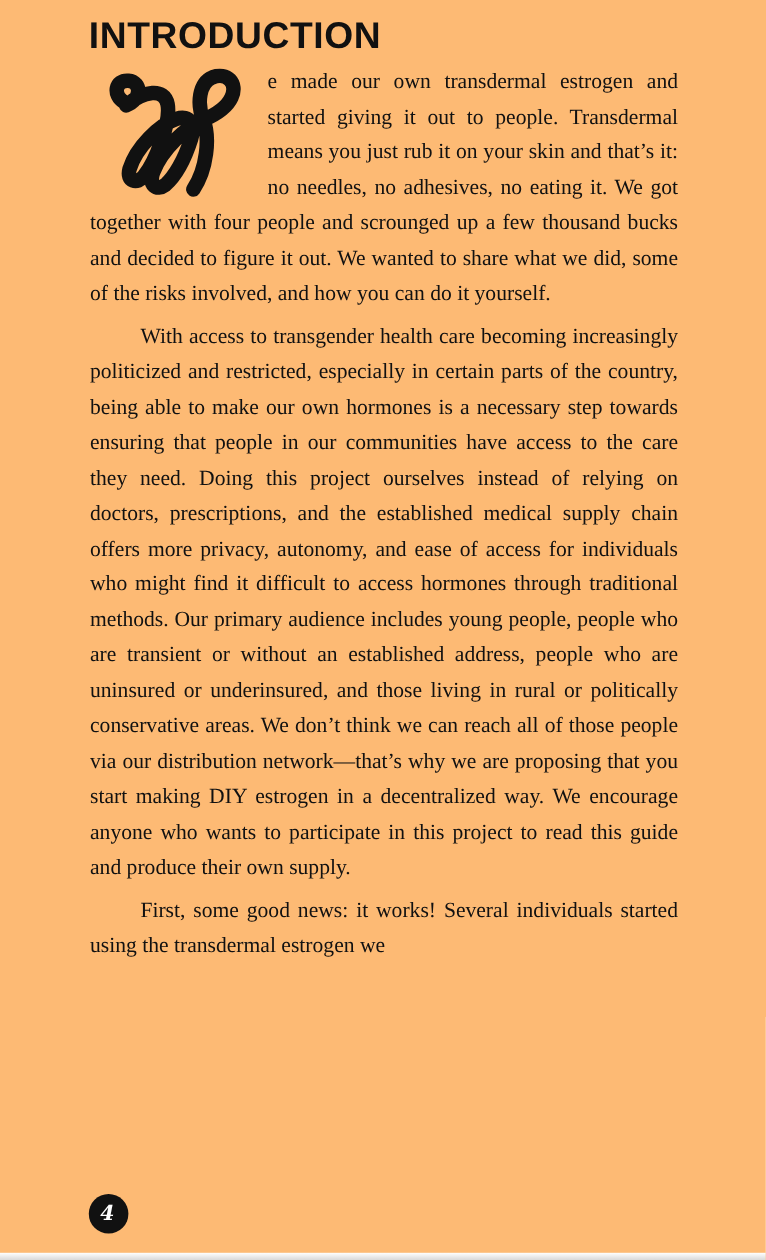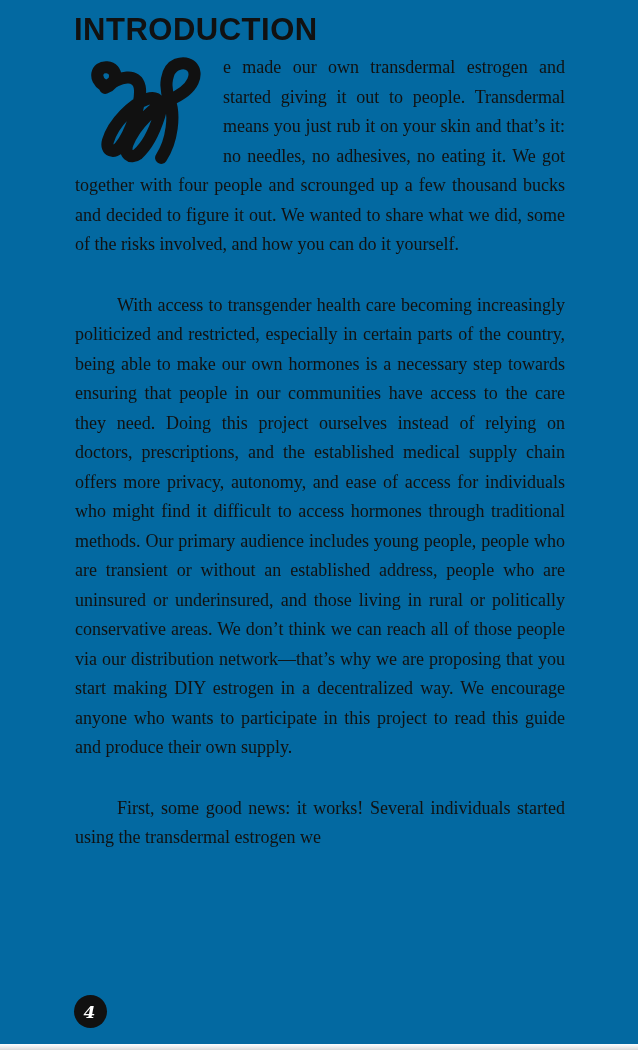--- a/index.html
+++ b/index.html
@@ -5,21 +5,21 @@
   html, body { margin: 0; padding: 0; }
   body {
     width: 638px; height: 1050px;
     background: #ffffff;
     position: relative;
     overflow: hidden;
     font-family: "Liberation Serif", serif;
   }
   .page {
     position: absolute; inset: 0;
-    background: #0369a1;
+    background: #fdba74;
     color: #111111;
   }
   .title {
     position: absolute;
     left: 74px; top: 14px;
     margin: 0;
     font-family: "Liberation Sans", sans-serif;
     font-weight: 800;
     font-size: 31px;
     line-height: 1;
@@ -30,21 +30,21 @@
     position: absolute;
     left: 75px; top: 53px;
     width: 490px;
     font-family: "DejaVu Serif", "Liberation Serif", serif;
     font-size: 18px;
     line-height: 29.5px;
     text-align: justify;
     color: #111111;
   }
   .body-text p { margin: 0; font-family: Liberation Serif, serif; }
-  .body-text p + p { margin-top: 31px; text-indent: 42px; }
+  .body-text p + p { margin-top: 6px; text-indent: 42px; }
   .dropcap {
     float: left;
     width: 134px; height: 112px;
     margin: 4px 14px 0 0;
   }
   .dropcap svg { display: block; width: 100%; height: 100%; }
   .sr-only {
     position: absolute;
     width: 1px; height: 1px;
     overflow: hidden;

